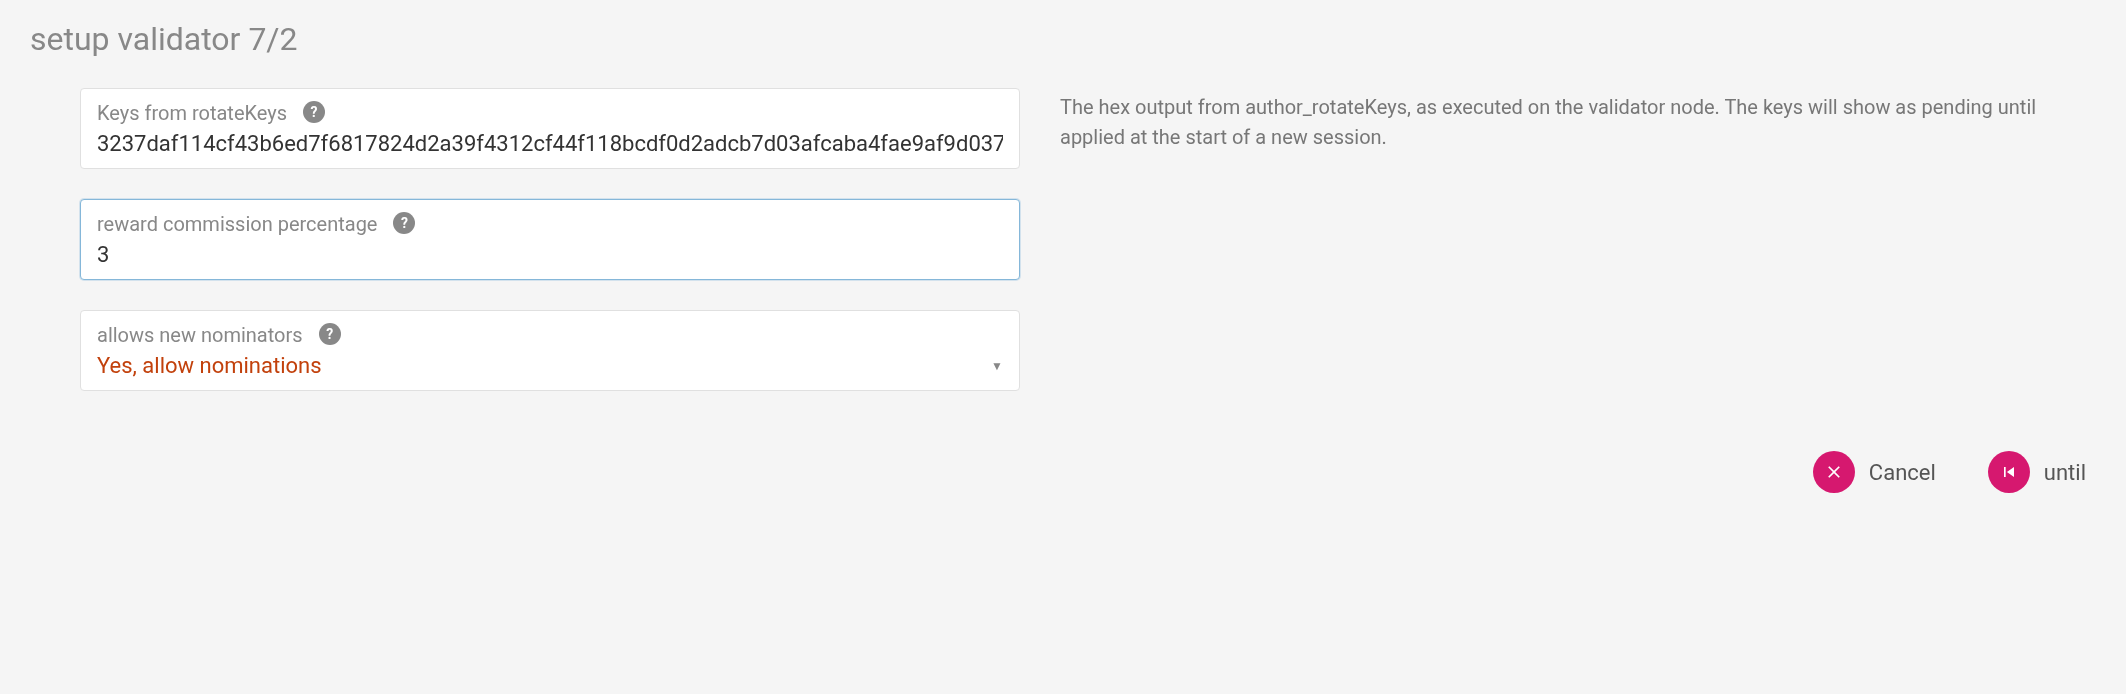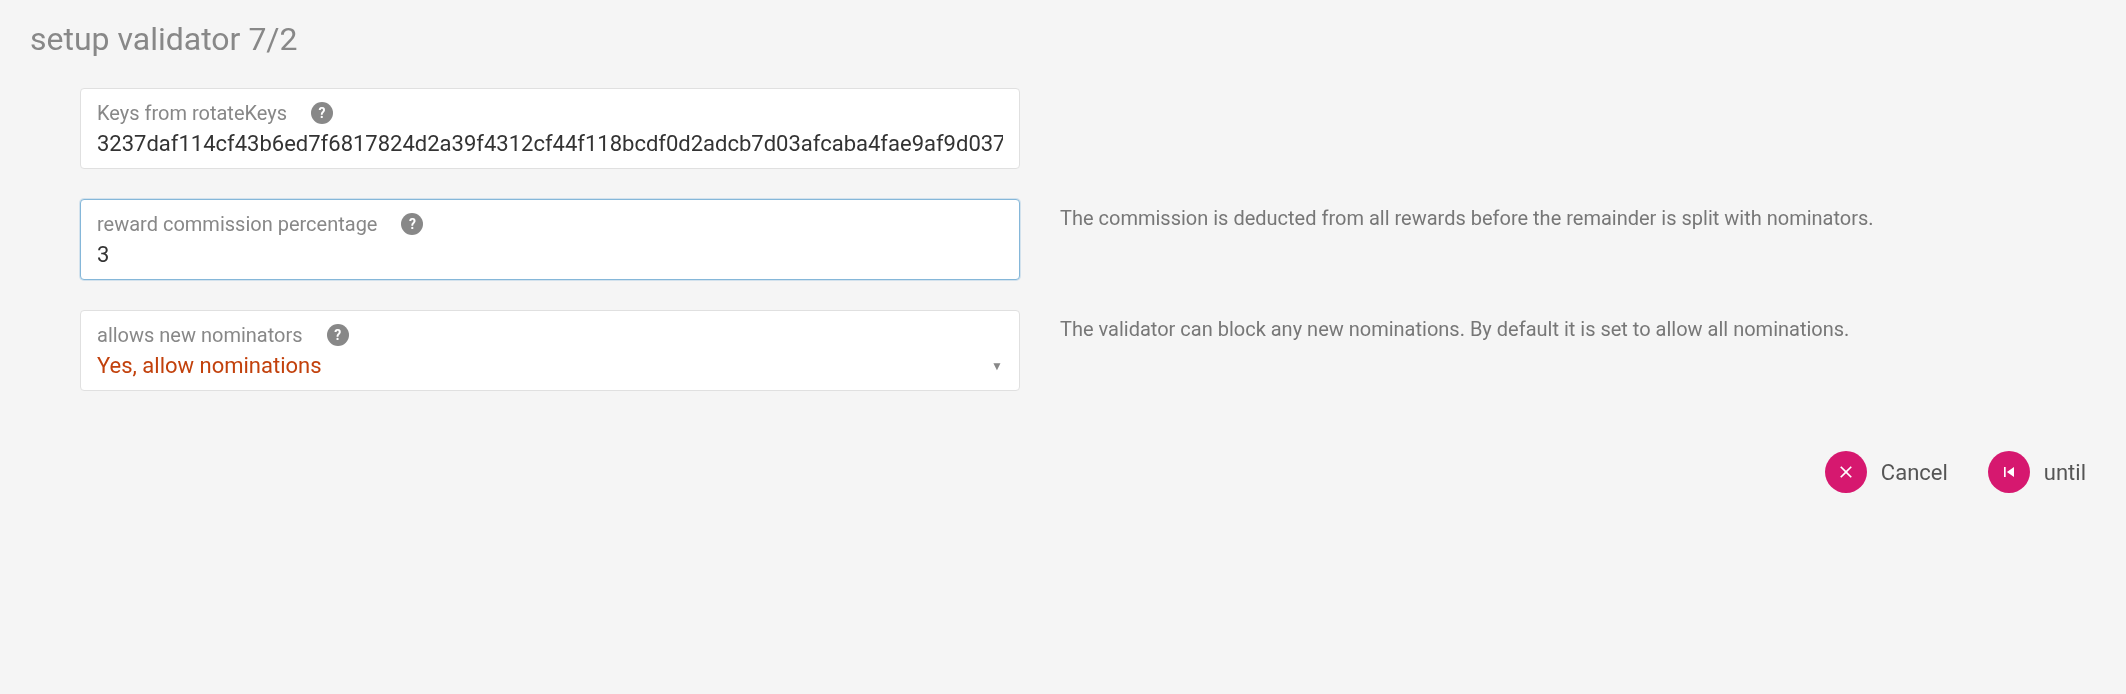--- a/index.html
+++ b/index.html
@@ -34,22 +34,21 @@
       border: 1px solid #e0e0e0;
       border-radius: 4px;
       padding: 12px 16px;
     }
     .input-group.focused {
       border-color: #85b7d9;
       box-shadow: 0 0 0 1px rgba(133,183,217,0.3);
     }
     .input-label {
       display: flex;
-      align-items: center;
-      gap: 24px;
+      gap: 16px;
       color: #888;
       font-size: 20px;
       margin-bottom: 6px;
     }
     .help-icon {
       display: inline-flex;
       align-items: center;
       justify-content: center;
       width: 22px;
       height: 22px;
@@ -90,21 +89,21 @@
     .description {
       flex: 1;
       color: #777;
       font-size: 20px;
       line-height: 1.5;
       padding-top: 4px;
     }
     .button-row {
       display: flex;
       justify-content: flex-end;
-      gap: 40px;
+      gap: 52px;
       margin-top: 60px;
       padding-right: 10px;
     }
     .btn {
       display: inline-flex;
       align-items: center;
       gap: 14px;
       background: transparent;
       border: none;
       cursor: pointer;
@@ -136,45 +135,44 @@
 <div class="form-container">
 
   <div class="form-row">
     <div class="input-group">
       <div class="input-label">
         <span>Keys from rotateKeys</span>
         <span class="help-icon">?</span>
       </div>
       <input type="text" class="input-value" value="3237daf114cf43b6ed7f6817824d2a39f4312cf44f118bcdf0d2adcb7d03afcaba4fae9af9d0371" style="">
     </div>
+    <div class="description">The hex output from author_rotateKeys, as executed on the validator node. The keys will show as pending until applied at the start of a new session.</div>
   </div>
 
   <div class="form-row">
     <div class="input-group focused">
       <div class="input-label">
         <span>reward commission percentage</span>
         <span class="help-icon">?</span>
       </div>
       <input type="text" class="input-value" value="3" style="">
     </div>
-    <div class="description">The commission is deducted from all rewards before the remainder is split with nominators.</div>
   </div>
 
   <div class="form-row">
     <div class="input-group dropdown-group">
       <div class="input-label">
         <span>allows new nominators</span>
         <span class="help-icon">?</span>
       </div>
       <div class="dropdown-value-row">
         <span class="dropdown-value">Yes, allow nominations</span>
         <span class="dropdown-caret">▼</span>
       </div>
     </div>
-    <div class="description">The validator can block any new nominations. By default it is set to allow all nominations.</div>
   </div>
 
   <div class="button-row">
     <button class="btn">
       <span class="btn-icon-circle">
         <svg viewBox="0 0 24 24">
             <path d="M19 6.41L17.59 5 12 10.59 6.41 5 5 6.41 10.59 12 5 17.59 6.41 19 12 13.41 17.59 19 19 17.59 13.41 12z"></path>
           </svg>
       </span>
       <span>Cancel</span>

